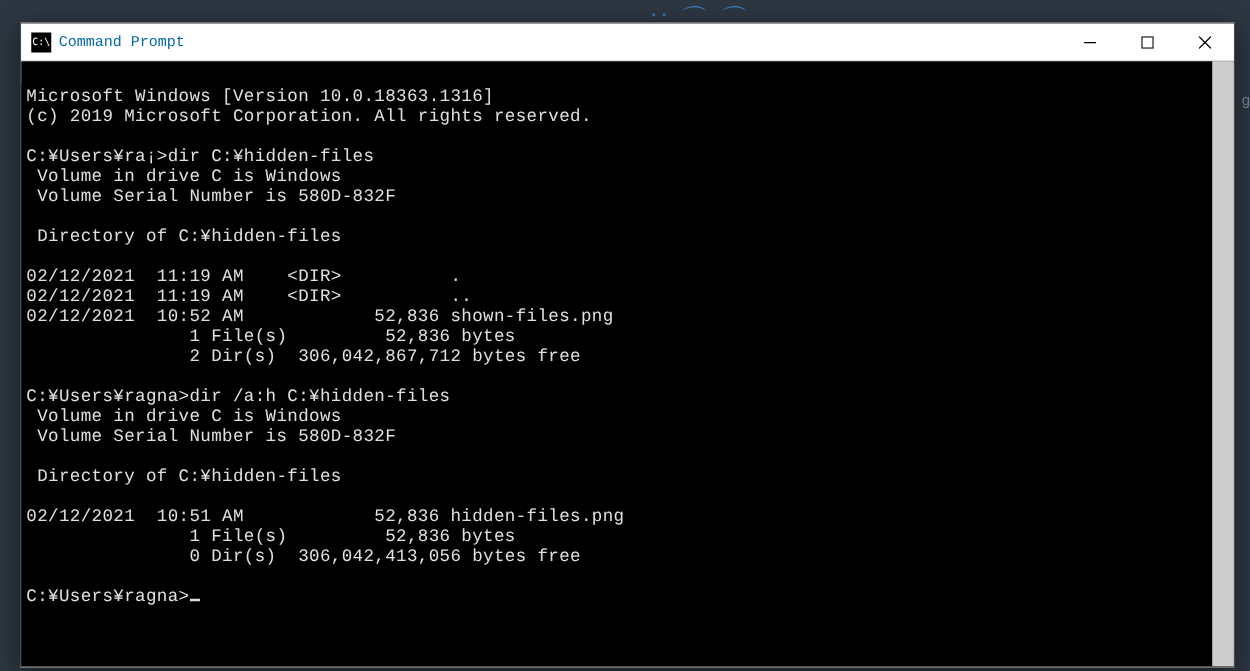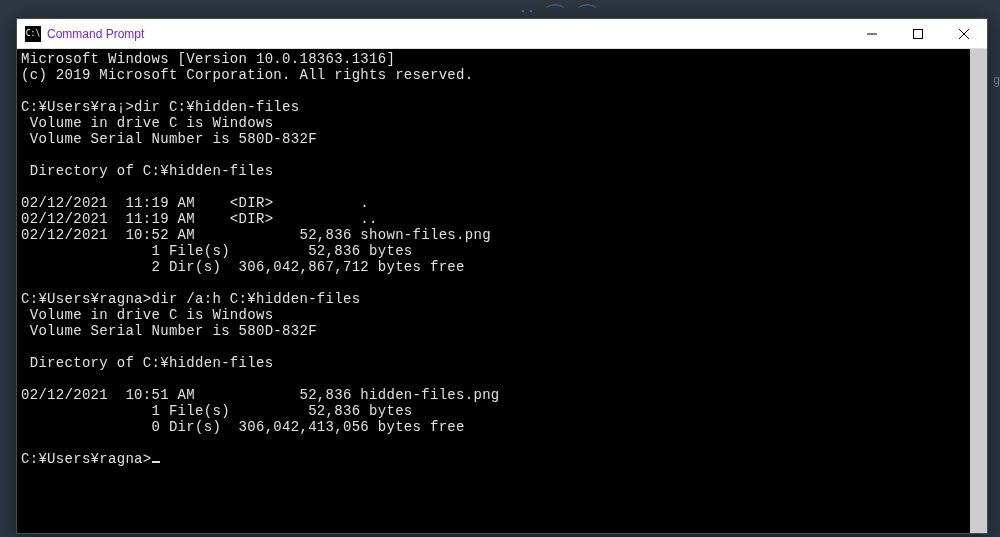--- a/index.html
+++ b/index.html
@@ -45,22 +45,23 @@
       background: #000;
       color: #fff;
       font-size: 8px;
       display: flex;
       align-items: center;
       justify-content: center;
       font-family: monospace;
     }
     .titlebar-title {
       font-size: 12px;
-      color: #6d28d9;
+      color: #0369a1;
       flex: 1;
+      font-family: Liberation Mono, monospace;
     }
     .win-controls {
       display: flex;
       height: 100%;
     }
     .win-btn {
       width: 46px;
       height: 100%;
       display: flex;
       align-items: center;
@@ -79,20 +80,21 @@
       flex: 1;
       background: #000;
       color: #e0e0e0;
       font-family: "MS Gothic","Consolas","Courier New",monospace;
       font-size: 14px;
       line-height: 16px;
       padding: 2px 4px;
       white-space: pre;
       overflow: hidden;
       letter-spacing: 0.3px;
+      margin-top: 19px;
     }
     .scrollbar {
       width: 17px;
       background: #f0f0f0;
       position: relative;
     }
     .scrollbar-thumb {
       position: absolute;
       top: 0;
       left: 0;

